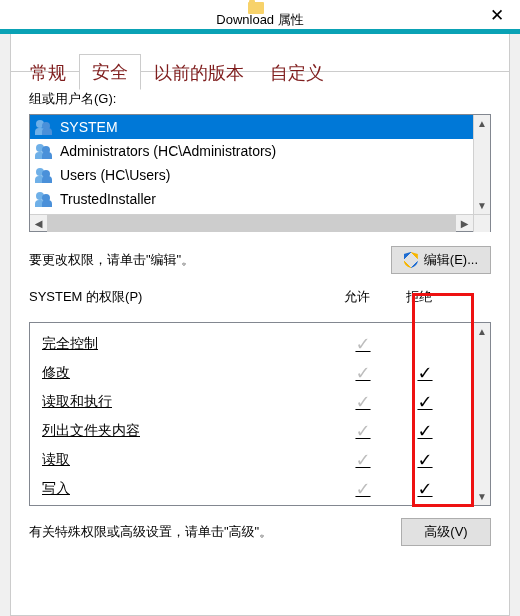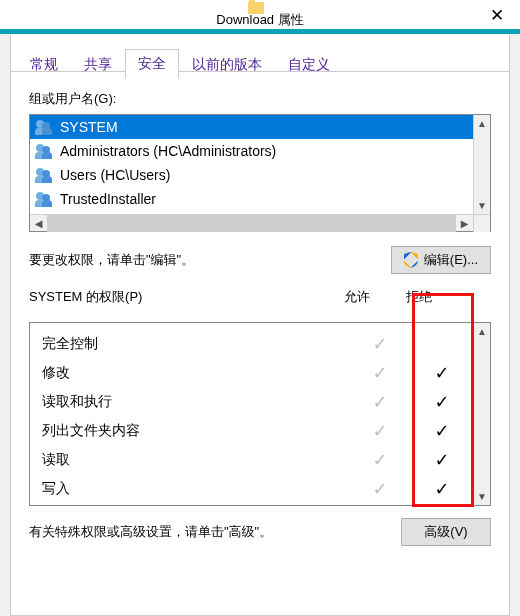--- a/index.html
+++ b/index.html
@@ -50,24 +50,24 @@
     align-items:flex-end;
     padding: 8px 6px 0 6px;
     height:38px;
     border-bottom:1px solid #ccc;
     gap:0;
   }
   .tab-item {
     padding:5px 12px 5px 12px;
     border:1px solid transparent;
     border-bottom:none;
-    font-size:14px;
-    color:#4c1d95;
+    font-size:18px;
+    color:#7f1d1d;
     position:relative;
-    top:8px;
+    top:19px;
     background:transparent;
   }
   .tab-item.active {
     border:1px solid #ccc;
     border-bottom:1px solid #fff;
     background:#fff;
     text-align:center;
   }
   .content {
     padding:14px 18px 10px 18px;
@@ -175,21 +175,21 @@
   .perm-header .ph-name{flex:1;}
   .perm-header .ph-col{width:62px;text-align:left;}
   .perm-header .ph-spacer-scroll{width:17px;}
 
   .perm-box{
     border:1px solid #828790;
     height:184px;
     display:flex;
     position:relative;
   }
-  .perm-list{flex:1;padding:6px 0 6px 12px;}
+  .perm-list{flex:1;padding:6px 17px 6px 12px;text-decoration:underline;}
   .perm-row{
     display:flex;align-items:center;height:29px;
   }
   .perm-row .pname{flex:1;font-size:14px;}
   .perm-row .pcol{width:62px;text-align:center;color:#bdbdbd;font-size:18px;}
   .perm-row .pcol.checked{color:#000;}
 
   .perm-vscroll{
     width:17px;background:#f0f0f0;border-left:1px solid #d0d0d0;
     display:flex;flex-direction:column;
@@ -224,21 +224,20 @@
   </span>
   <span class="title">Download 属性</span>
   <span class="close">✕</span>
 </div>
 <div class="teal-strip"></div>
 
 <div class="dialog">
 
   <div class="tabs">
     <div class="tab-item">常规</div>
-    <div class="tab-item">共享</div>
     <div class="tab-item active">安全</div>
     <div class="tab-item">以前的版本</div>
     <div class="tab-item">自定义</div>
   </div>
 
   <div class="content">
 
 
     <div class="group-label">组或用户名(G):</div>
 

